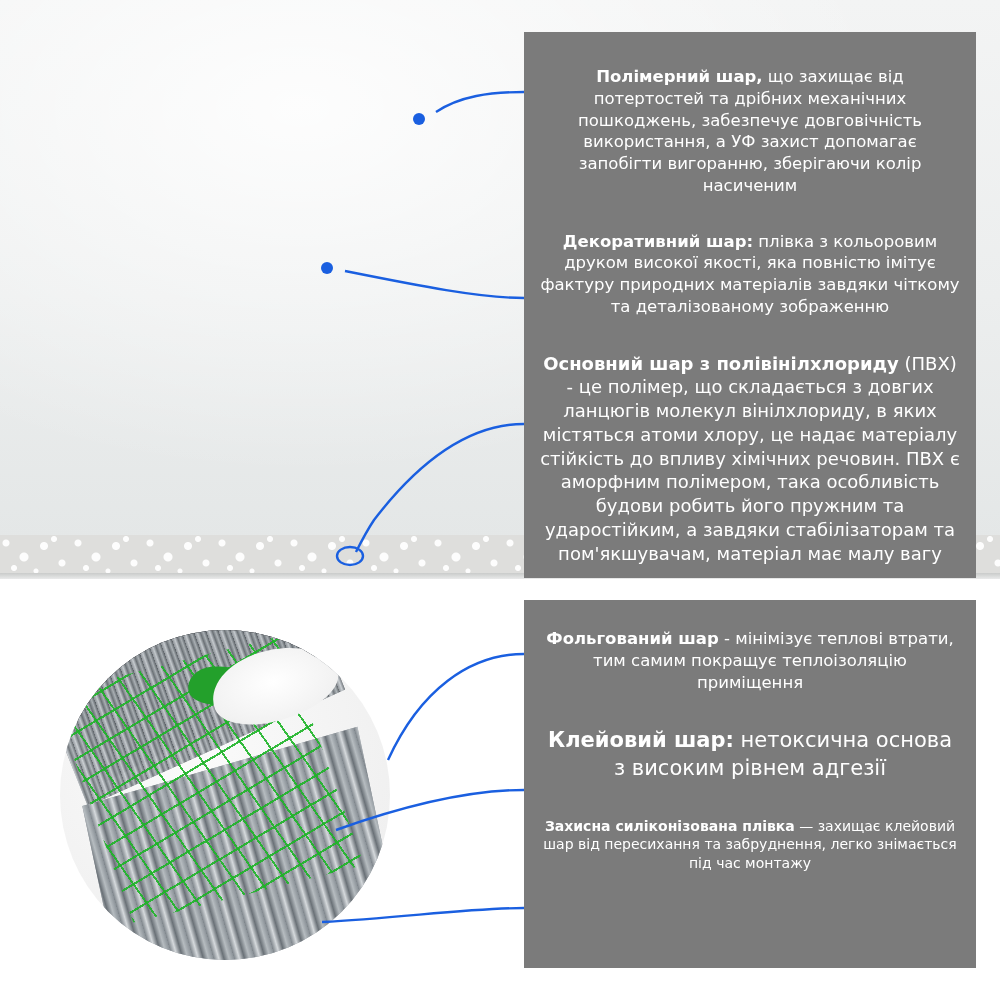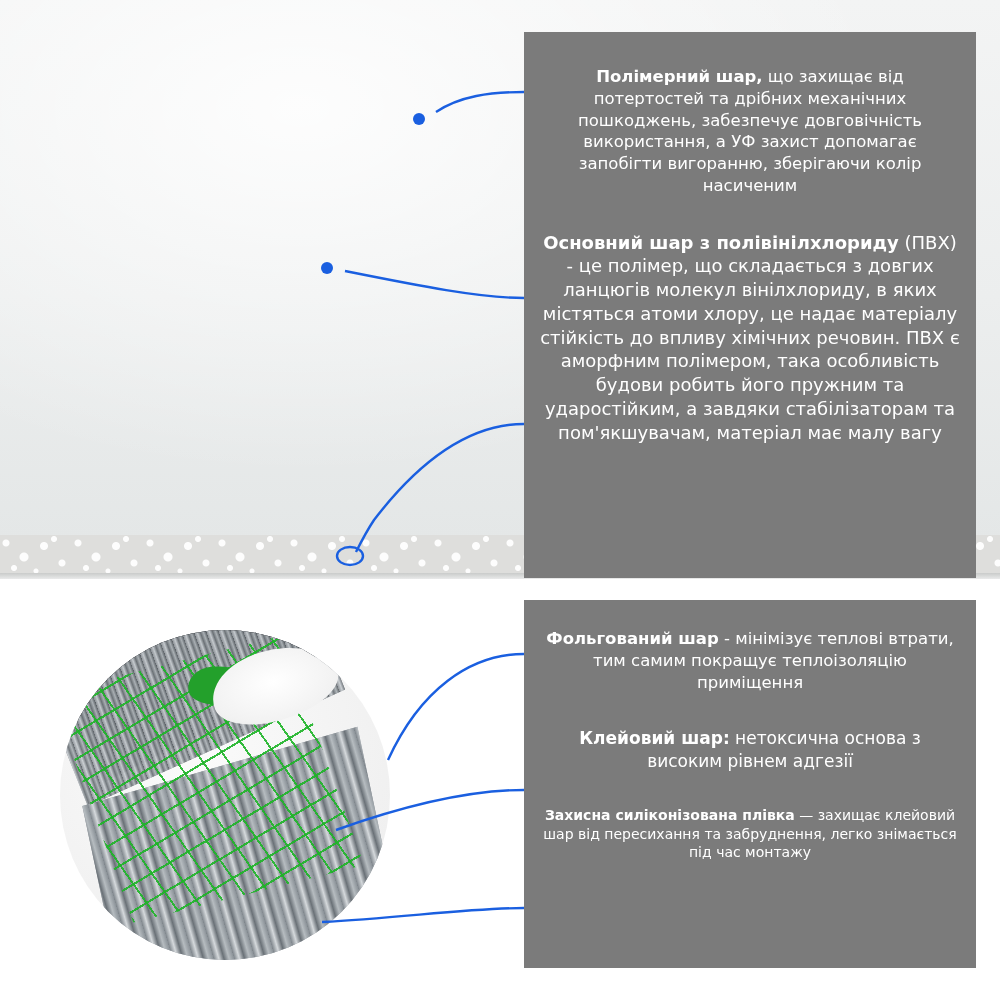--- a/index.html
+++ b/index.html
@@ -157,21 +157,21 @@
     padding: 28px 16px 10px 16px;
   }
 
   .block{ margin-bottom: 34px; }
   .block:last-child{ margin-bottom: 0; }
 
   .t-polymer{ font-size: 16.5px; }
   .t-decor{ font-size: 16.5px; }
   .t-core{ font-size: 18px; line-height: 1.30; }
   .t-foil{ font-size: 16.5px; }
-  .t-glue{ font-size: 17px; }
+  .t-glue{ font-size: 21px; }
   .t-film{ font-size: 14px; }
 
   
   #callouts{
     position:absolute; left:0; top:0;
     width:1000px; height:1000px;
     pointer-events:none;
   }
   .lead{ fill:none; stroke:#1a5fe0; stroke-width:2.4; }
   .dot{ fill:#1a5fe0; }
@@ -201,20 +201,25 @@
   </div>
 
   <div class="panel" id="panel-upper">
 
     <div class="block">
       <div class="para t-polymer">
         <b>Полімерний шар,</b><span> що захищає від потертостей та дрібних механічних пошкоджень, забезпечує довговічність використання, а УФ захист допомагає запобігти вигоранню, зберігаючи колір насиченим</span>
       </div>
     </div>
 
+    <div class="block">
+      <div class="para t-decor">
+        <b>Декоративний шар:</b><span> плівка з кольоровим друком високої якості, яка повністю імітує фактуру природних матеріалів завдяки чіткому та деталізованому зображенню</span>
+      </div>
+    </div>
 
     <div class="block">
       <div class="para t-core">
         <b>Основний шар з полівінілхлориду</b><span> (ПВХ) - це полімер, що складається з довгих ланцюгів молекул вінілхлориду, в яких містяться атоми хлору, це надає матеріалу стійкість до впливу хімічних речовин. ПВХ є аморфним полімером, така особливість будови робить його пружним та ударостійким, а завдяки стабілізаторам та пом'якшувачам, матеріал має малу вагу</span>
       </div>
     </div>
 
   </div>
 
   <div class="panel" id="panel-lower">

